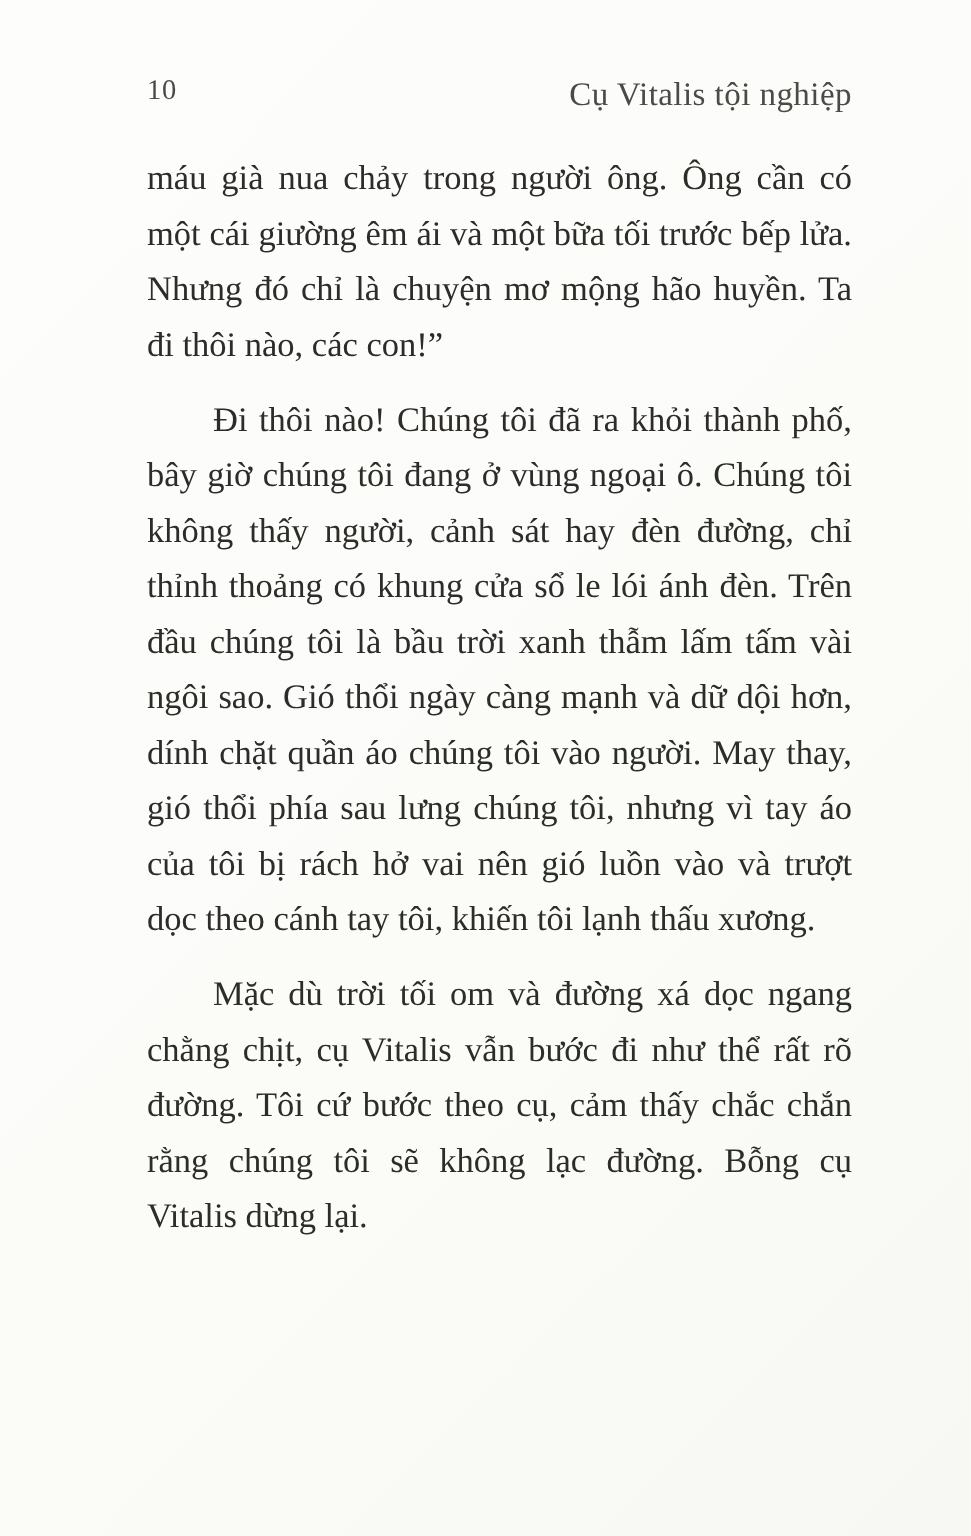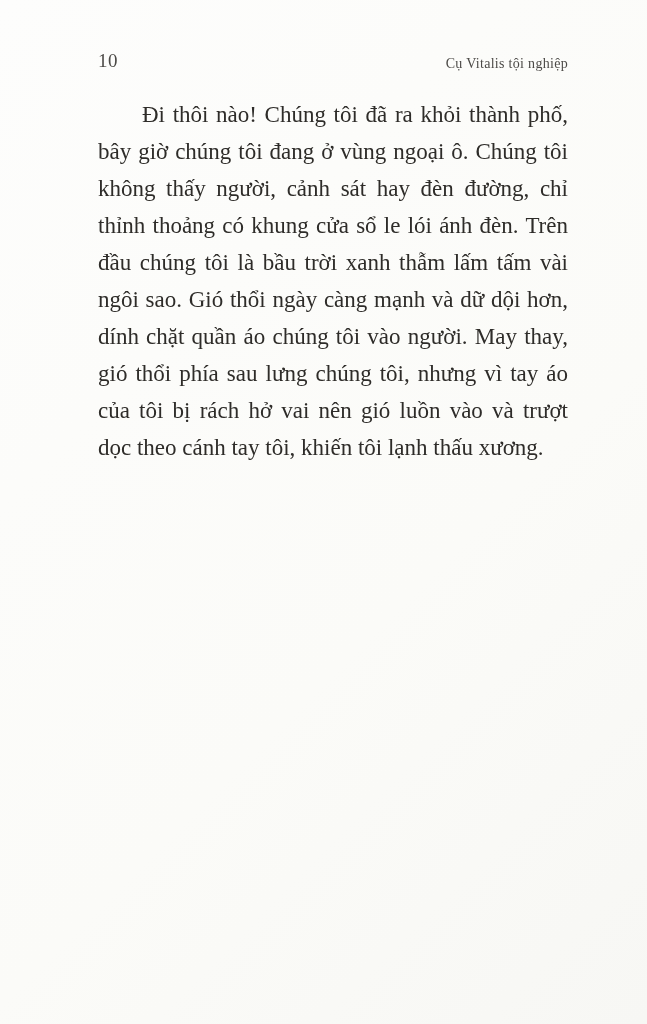--- a/index.html
+++ b/index.html
@@ -17,30 +17,30 @@
     position: relative;
     width: 647px;
     height: 1024px;
     box-sizing: border-box;
     padding: 50px 79px 40px 98px;
     background: linear-gradient(135deg, #fdfdfc 0%, #fbfbf8 60%, #f7f7f4 100%);
   }
   .page-header {
     display: flex;
     justify-content: space-between;
-    align-items: flex-end;
+    align-items: flex-start;
     color: #4c4a47;
     margin-bottom: 24px;
   }
   .page-number {
     font-size: 19px;
     letter-spacing: 0.5px;
   }
   .running-title {
-    font-size: 14px;
+    font-size: 22px;
     letter-spacing: 0.3px;
   }
   .page-body {
     color: #2e2c29;
     font-size: 23px;
     line-height: 37px;
     text-align: justify;
     text-justify: inter-word;
     hyphens: none;
     -webkit-hyphens: none;
@@ -55,15 +55,17 @@
 </head>
 <body>
 
 <div class="page">
   <header class="page-header">
     <span class="page-number">10</span>
     <span class="running-title">Cụ Vitalis tội nghiệp</span>
   </header>
 
   <main class="page-body">
+    <p class="para no-indent">máu già nua chảy trong người ông. Ông cần có một cái giường êm ái và một bữa tối trước bếp lửa. Nhưng đó chỉ là chuyện mơ mộng hão huyền. Ta đi thôi nào, các con!”</p>
     <p class="para indent">Đi thôi nào! Chúng tôi đã ra khỏi thành phố, bây giờ chúng tôi đang ở vùng ngoại ô. Chúng tôi không thấy người, cảnh sát hay đèn đường, chỉ thỉnh thoảng có khung cửa sổ le lói ánh đèn. Trên đầu chúng tôi là bầu trời xanh thẫm lấm tấm vài ngôi sao. Gió thổi ngày càng mạnh và dữ dội hơn, dính chặt quần áo chúng tôi vào người. May thay, gió thổi phía sau lưng chúng tôi, nhưng vì tay áo của tôi bị rách hở vai nên gió luồn vào và trượt dọc theo cánh tay tôi, khiến tôi lạnh thấu xương.</p>
+    <p class="para indent">Mặc dù trời tối om và đường xá dọc ngang chằng chịt, cụ Vitalis vẫn bước đi như thể rất rõ đường. Tôi cứ bước theo cụ, cảm thấy chắc chắn rằng chúng tôi sẽ không lạc đường. Bỗng cụ Vitalis dừng lại.</p>
   </main>
 </div>
 
 </body></html>

